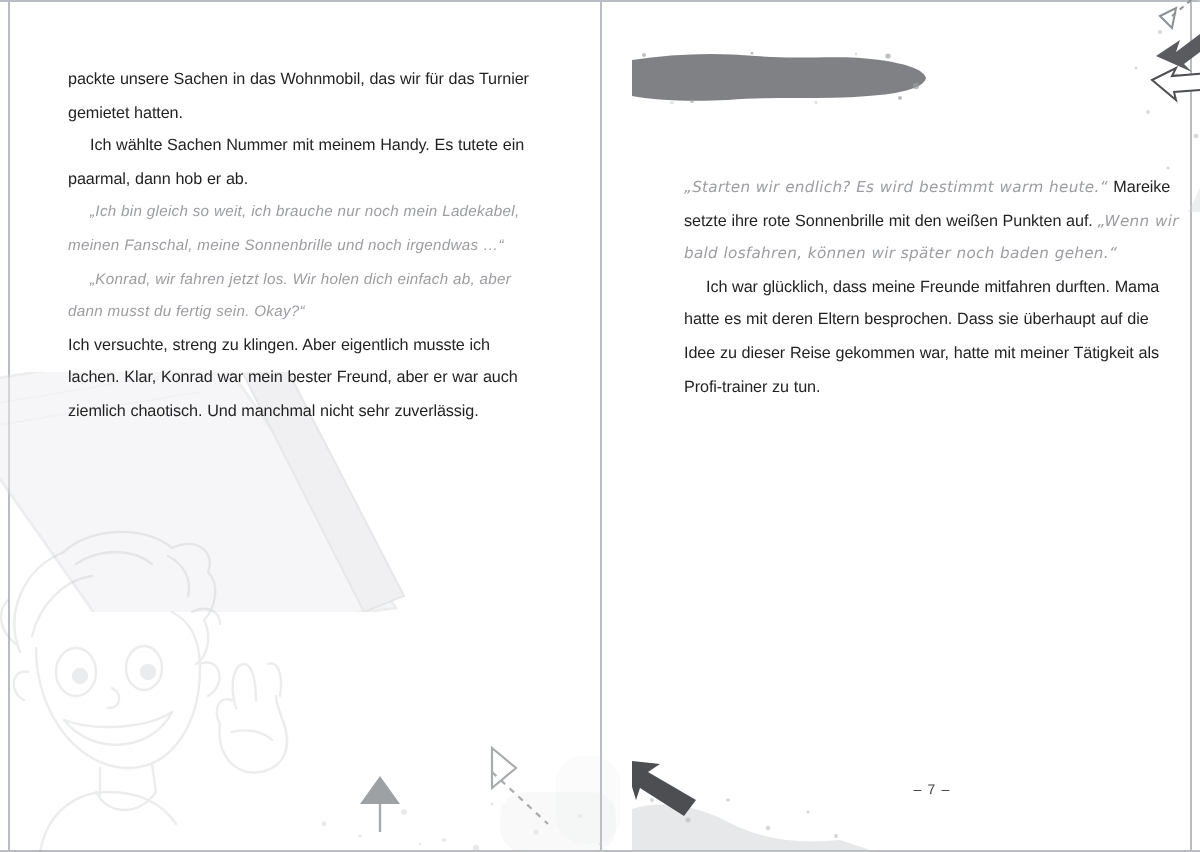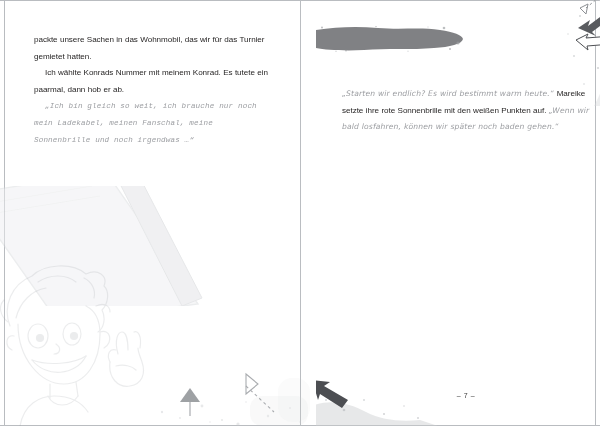--- a/index.html
+++ b/index.html
@@ -52,21 +52,21 @@
     color: #211f1f;
     letter-spacing: -0.05px;
     text-indent: 0;
     word-spacing: 0.2px;
   }
   p.para.indent { text-indent: 11px; }
 
   
   p.speech {
     margin: 0;
-    font-family: Liberation Mono, monospace;
+    font-family: Liberation Sans, sans-serif;
     font-style: italic;
     font-size: 7.6px;
     line-height: 16.6px;
     color: #9b9da1;
     letter-spacing: 0.15px;
   }
   p.speech.indent { text-indent: 11px; }
   span.speech-inline {
     font-family: "DejaVu Sans", sans-serif;
     font-style: italic;
@@ -238,22 +238,24 @@
       </g>
 
       <g stroke="#9b9ea2" stroke-width="1.1" fill="none">
         <path d="M96 2 L108 12 L96 22 Z"></path>
         <path d="M96 14 L124 40" stroke-dasharray="3 3"></path>
       </g>
     </svg>
 
     <div class="textcol" style="top: 32px;">
       <p class="para">packte unsere Sachen in das Wohnmobil, das wir für das Turnier gemietet hatten.</p>
-      <p class="para indent">Ich wählte Konrads Nummer mit meinem Konrad. Es tutete ein paarmal, dann hob er ab.</p>
+      <p class="para indent">Ich wählte Sachen Nummer mit meinem Handy. Es tutete ein paarmal, dann hob er ab.</p>
       <p class="speech indent">„Ich bin gleich so weit, ich brauche nur noch mein Ladekabel, meinen Fanschal, meine Sonnenbrille und noch irgendwas …“</p>
+      <p class="speech indent">„Konrad, wir fahren jetzt los. Wir holen dich einfach ab, aber dann musst du fertig sein. Okay?“</p>
+      <p class="para">Ich versuchte, streng zu klingen. Aber eigentlich musste ich lachen. Klar, Konrad war mein bester Freund, aber er war auch ziemlich chaotisch. Und manchmal nicht sehr zuverlässig.</p>
     </div>
   </div>
 
   <div class="page page-right">
 
     <svg class="chapter-banner" viewBox="0 0 148 26" preserveAspectRatio="none">
       <path d="M0 4 C20 1 40 0 62 2 C86 4 104 1 124 4 C138 6 146 9 147 13
                C146 18 134 21 118 22 C96 24 70 22 48 24 C28 25 10 24 0 22 Z" fill="#808184"></path>
       <g fill="#9b9da0" opacity="0.65">
         <circle cx="128" cy="2" r="1.3"></circle>
@@ -315,20 +317,21 @@
 
       <g>
         <path d="M4 10 L22 12 L16 16 L40 30 L34 38 L12 24 L10 30 Z" fill="#4c4e52"></path>
       </g>
     </svg>
 
     <div class="textcol" style="top: 86px;">
       <p class="para">
         <span class="speech-inline">„Starten wir endlich? Es wird bestimmt warm heute.“ </span><span class="plain-inline">Mareike setzte ihre rote Sonnenbrille mit den weißen Punkten auf. </span><span class="speech-inline">„Wenn wir bald losfahren, können wir später noch baden gehen.“</span>
       </p>
+      <p class="para indent">Ich war glücklich, dass meine Freunde mitfahren durften. Mama hatte es mit deren Eltern besprochen. Dass sie überhaupt auf die Idee zu dieser Reise gekommen war, hatte mit meiner Tätigkeit als Profi-trainer zu tun.</p>
     </div>
 
     <div class="page-number">– 7 –</div>
   </div>
 
   <div class="edge-line edge-top"></div>
   <div class="edge-line edge-bottom"></div>
   <div class="edge-line edge-left"></div>
   <div class="edge-line edge-right"></div>
   <div class="edge-line gutter-line"></div>

